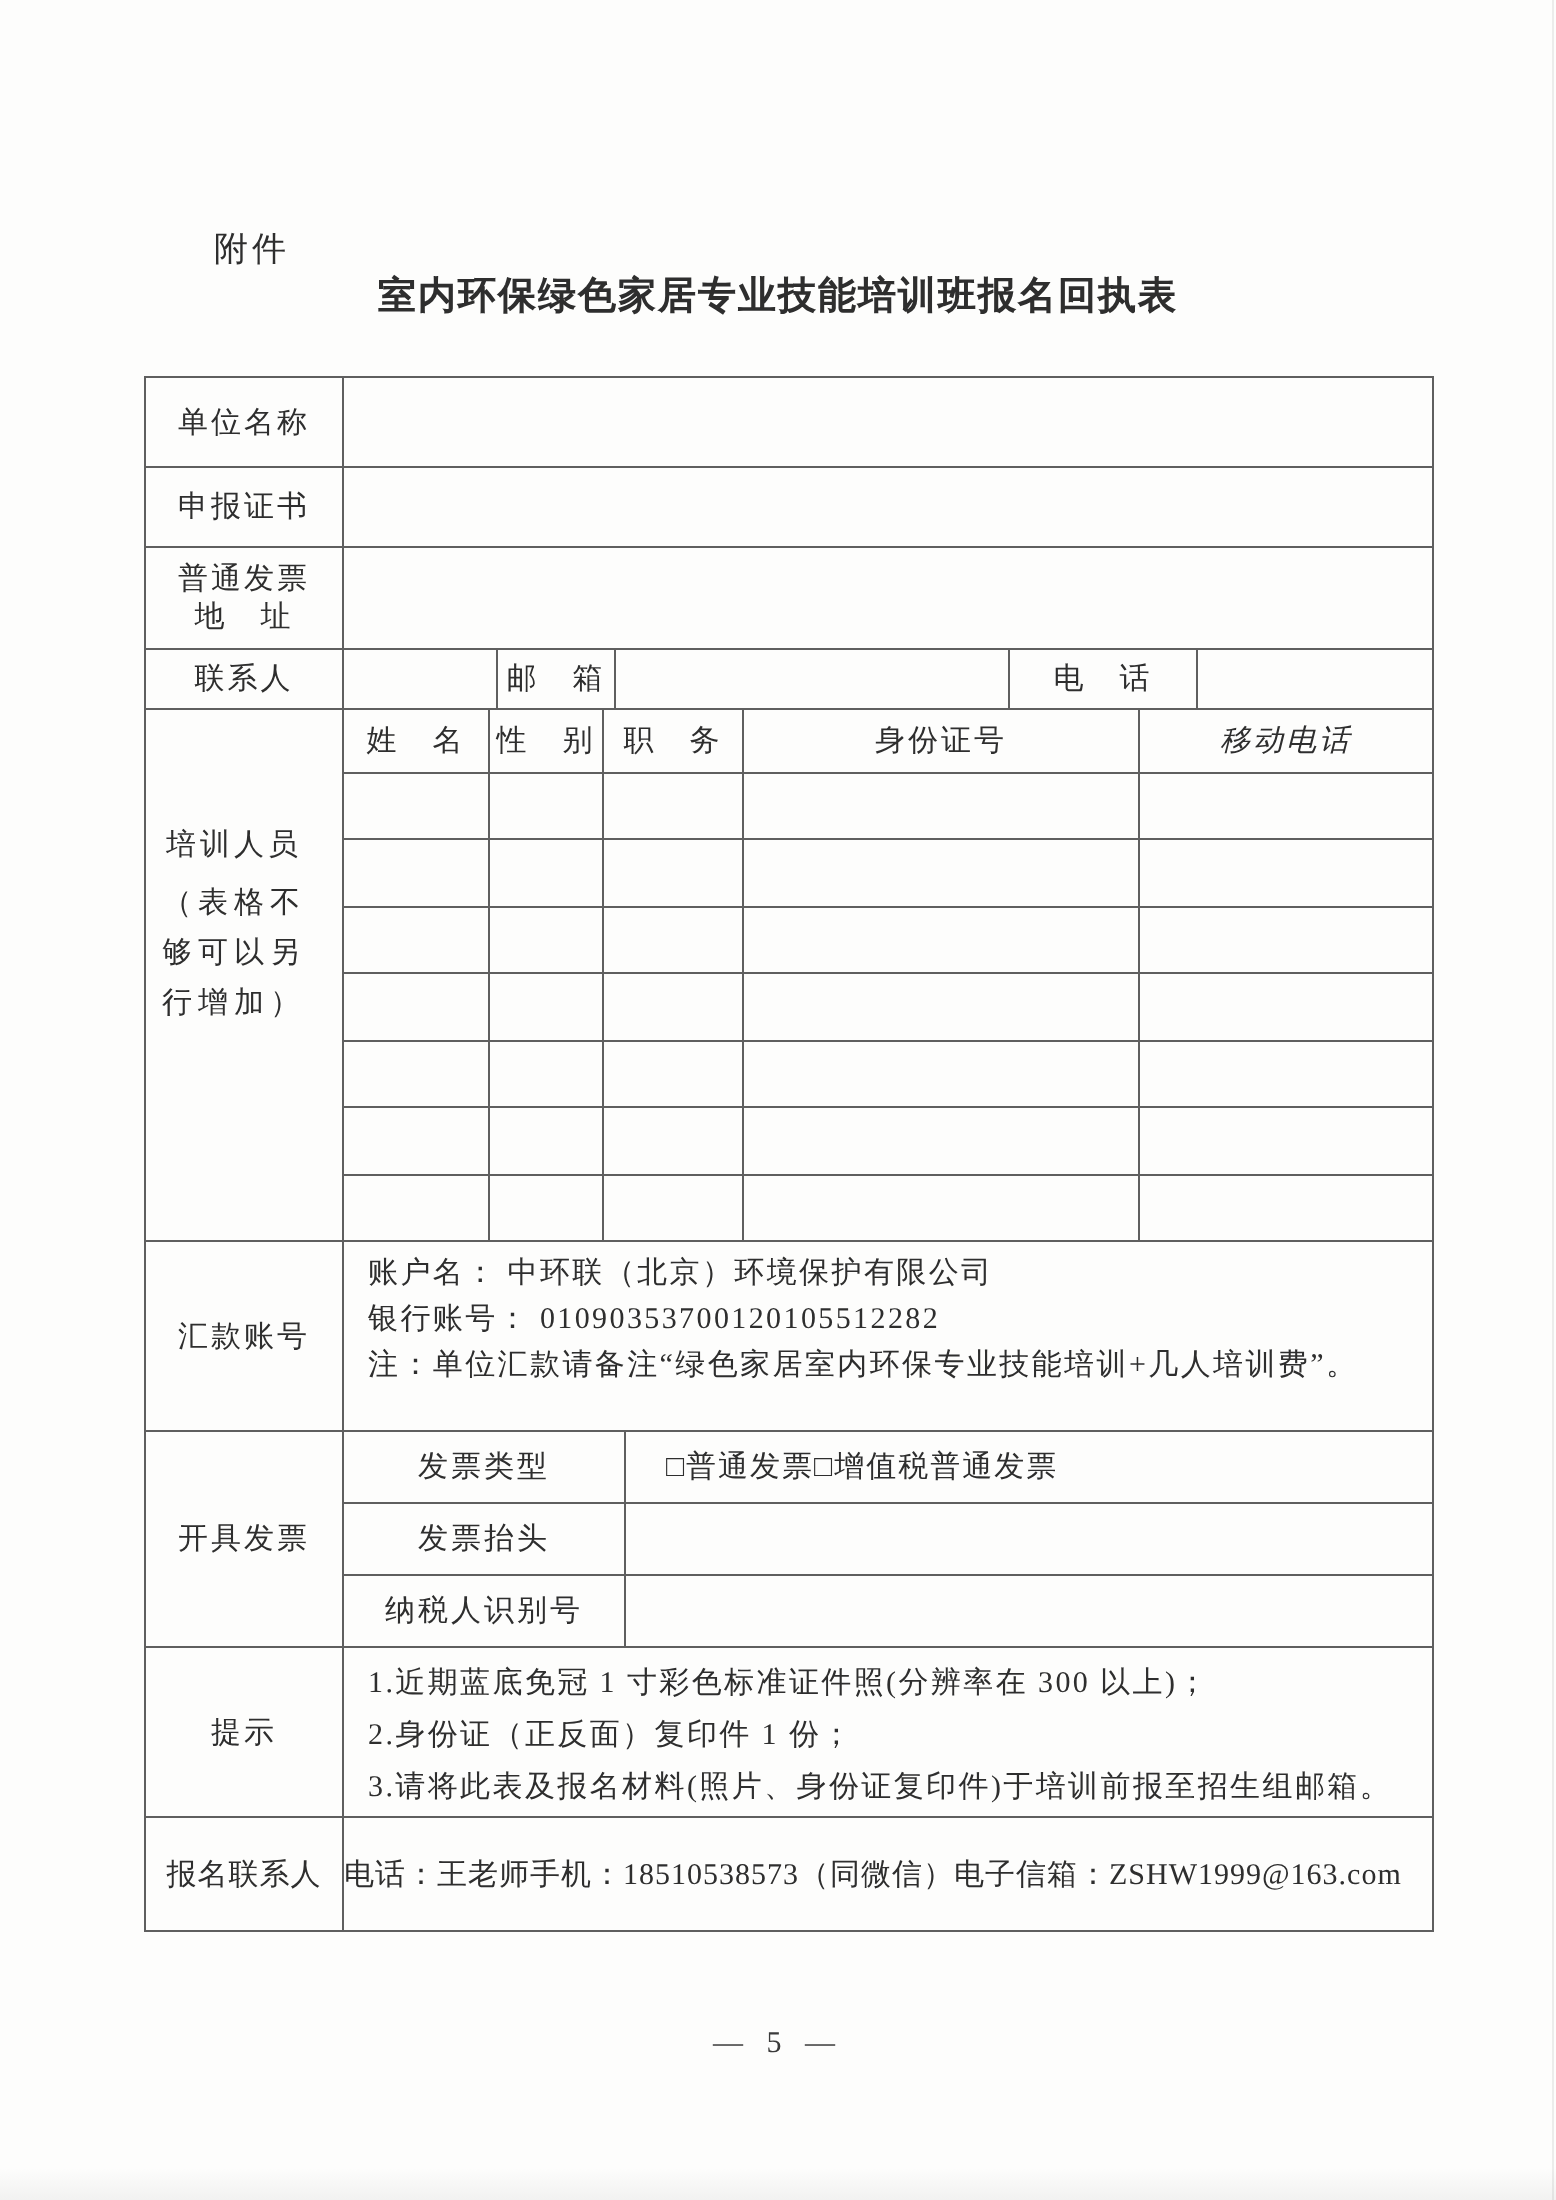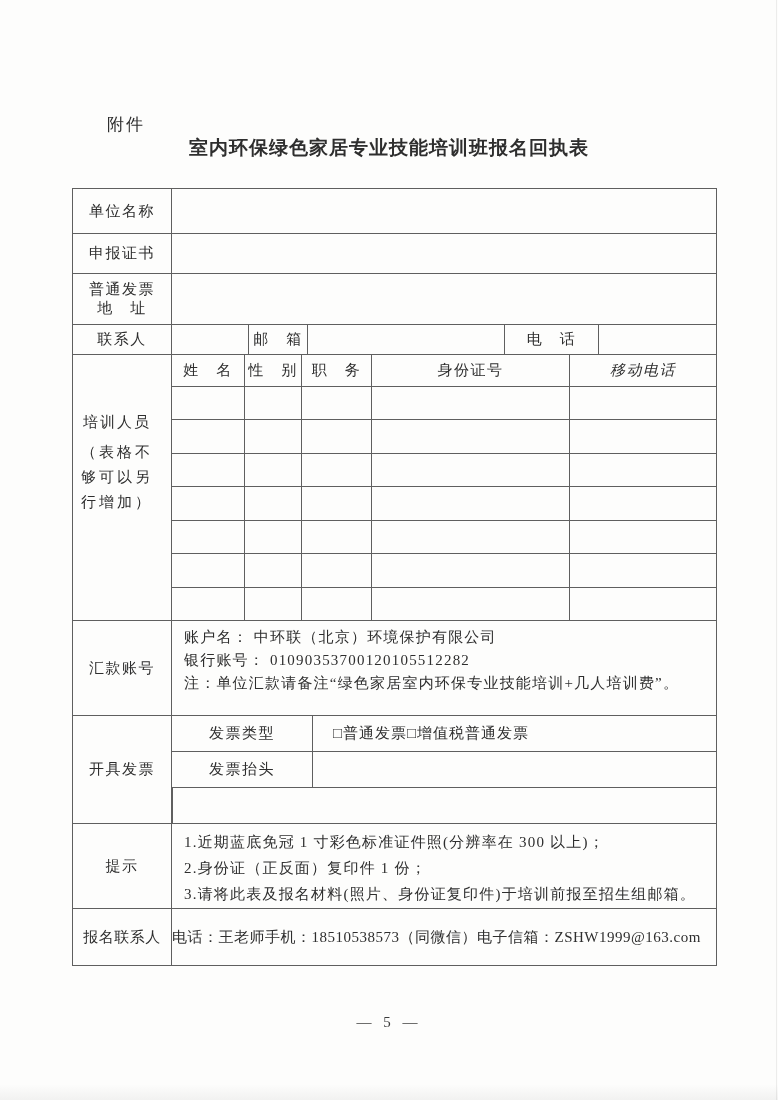--- a/index.html
+++ b/index.html
@@ -196,20 +196,21 @@
       <div class="inv-wrap">
         <div class="inv-row">
           <div class="inv-label">发票类型</div>
           <div class="inv-value">□普通发票□增值税普通发票</div>
         </div>
         <div class="inv-row">
           <div class="inv-label">发票抬头</div>
           <div class="inv-value"></div>
         </div>
         <div class="inv-row">
+          <div class="inv-label">纳税人识别号</div>
           <div class="inv-value"></div>
         </div>
       </div>
     </div>
 
     <div class="row tips" style="height:85px">
       <div class="cell label">提示</div>
       <div class="cell lines">
         <div>1.近期蓝底免冠 1 寸彩色标准证件照(分辨率在 300 以上)；</div>
         <div>2.身份证（正反面）复印件 1 份；</div>

